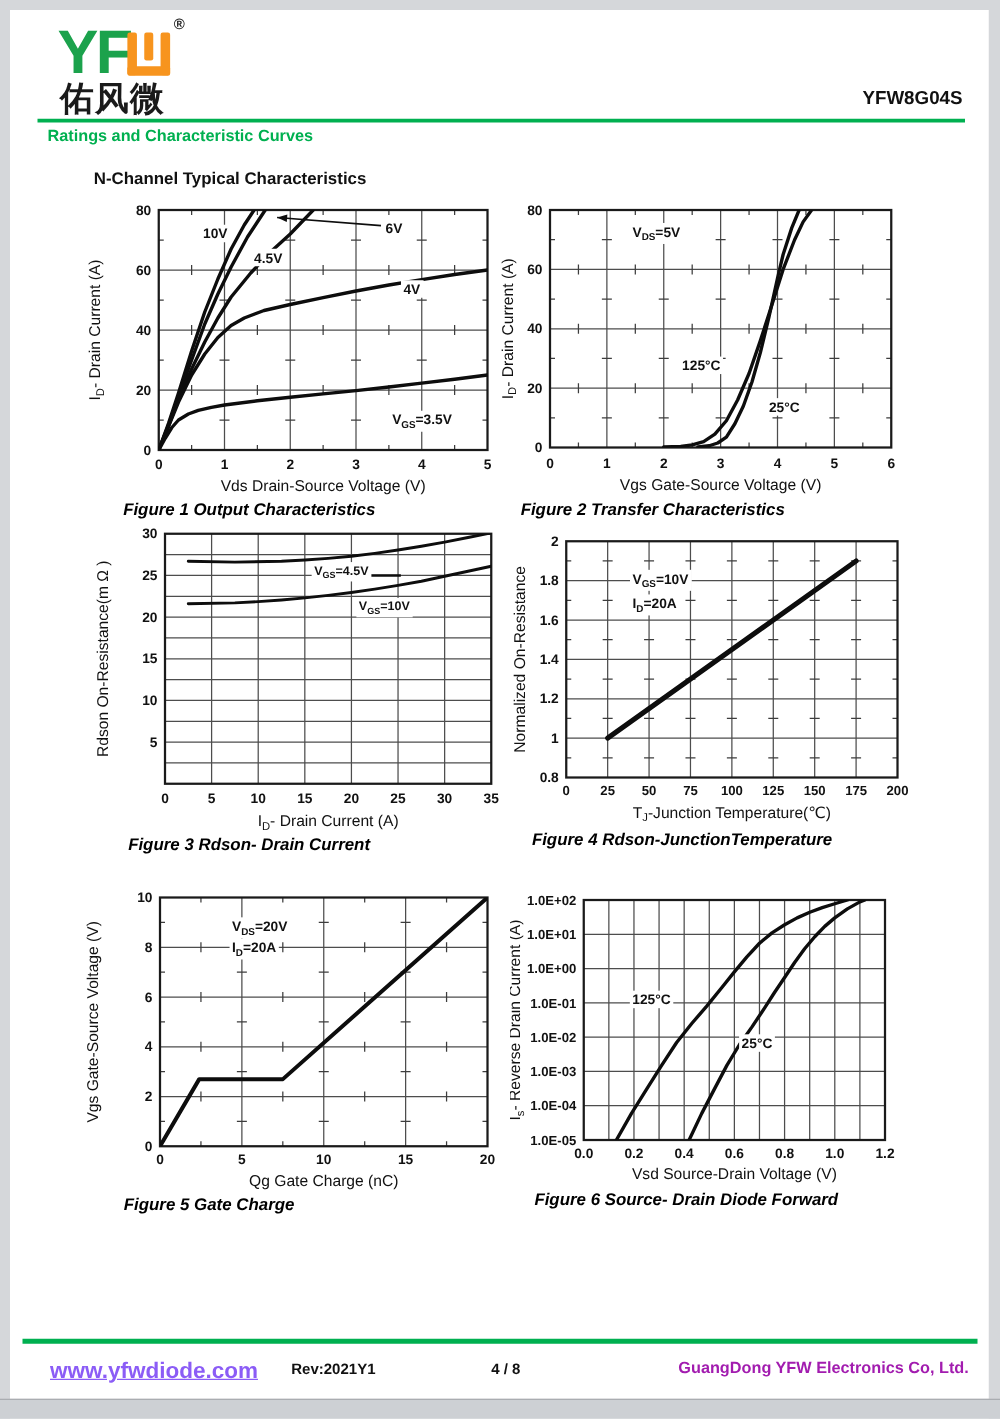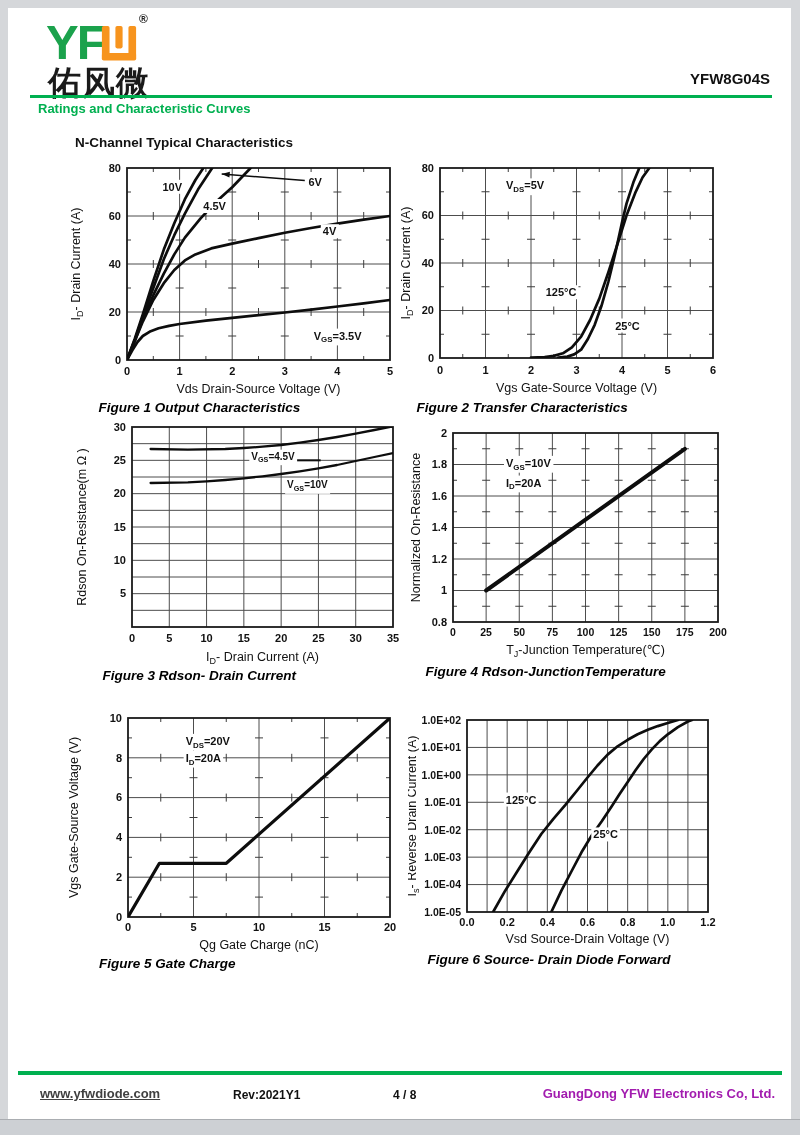--- a/index.html
+++ b/index.html
@@ -10,42 +10,42 @@
   .edge-top{left:0;top:0;width:800px;height:8px;}
   .edge-left{left:0;top:0;width:8px;height:1135px;}
   .edge-right{left:791px;top:0;width:9px;height:1135px;}
   .edge-bottom{left:0;top:1119px;width:800px;height:16px;background:#cdd0d4;border-top:1px solid #aaadb1;}
 
   
   .logo-latin{position:absolute;left:46px;top:14px;font-size:49px;font-weight:900;
               letter-spacing:-2px;color:#1ba24c;}
   .logo-w{position:absolute;left:101px;top:24px;}
   .logo-reg{position:absolute;left:139px;top:12px;font-size:12px;font-weight:bold;color:#222;}
-  .logo-cn{position:absolute;left:48px;top:61px;font-size:33px;font-weight:bold;color:#1a1a1a;letter-spacing:1px;}
+  .logo-cn{position:absolute;left:48px;top:61px;font-size:27px;font-weight:bold;color:#1a1a1a;letter-spacing:1px;}
   .part-number{position:absolute;left:560px;top:70px;width:210px;text-align:right;
                font-size:15px;font-weight:bold;color:#111;}
   .rule{position:absolute;background:#00b050;}
   .rule-top{left:30px;top:95px;width:742px;height:3px;}
   .rule-bottom{left:18px;top:1071px;width:764px;height:4px;}
   .section-title{position:absolute;left:38px;top:101px;font-size:13px;font-weight:bold;color:#00b050;}
   .doc-heading{position:absolute;left:75px;top:135px;font-size:13.5px;font-weight:bold;color:#111;margin:0;}
 
   
   .chart{position:absolute;}
   #fig1{left:60px;top:150px;width:355px;height:278px;}
   #fig2{left:400px;top:150px;width:350px;height:278px;}
   #fig3{left:70px;top:412px;width:350px;height:285px;}
   #fig4{left:408px;top:412px;width:352px;height:285px;}
   #fig5{left:60px;top:700px;width:355px;height:282px;}
   #fig6{left:408px;top:700px;width:350px;height:282px;}
   .chart-caption{position:absolute;font-size:13.5px;font-weight:bold;color:#000000;text-align:left;white-space:nowrap;font-style:italic;}
 
   
-  .site-link{position:absolute;left:40px;top:1086px;font-size:13px;font-weight:bold;
-             color:#404040;}
+  .site-link{position:absolute;left:40px;top:1086px;font-size:18px;font-weight:bold;
+             color:#8b5cf6;}
   .footer-rev{position:absolute;left:233px;top:1088px;font-size:12px;font-weight:bold;color:#111;}
   .footer-page{position:absolute;left:393px;top:1088px;font-size:12px;font-weight:bold;color:#111;}
   .footer-company{position:absolute;right:25px;top:1086px;font-size:13px;font-weight:bold;color:#a21caf;}
 </style>
 </head>
 <body>
 
 <div class="page">
 
   <div>

